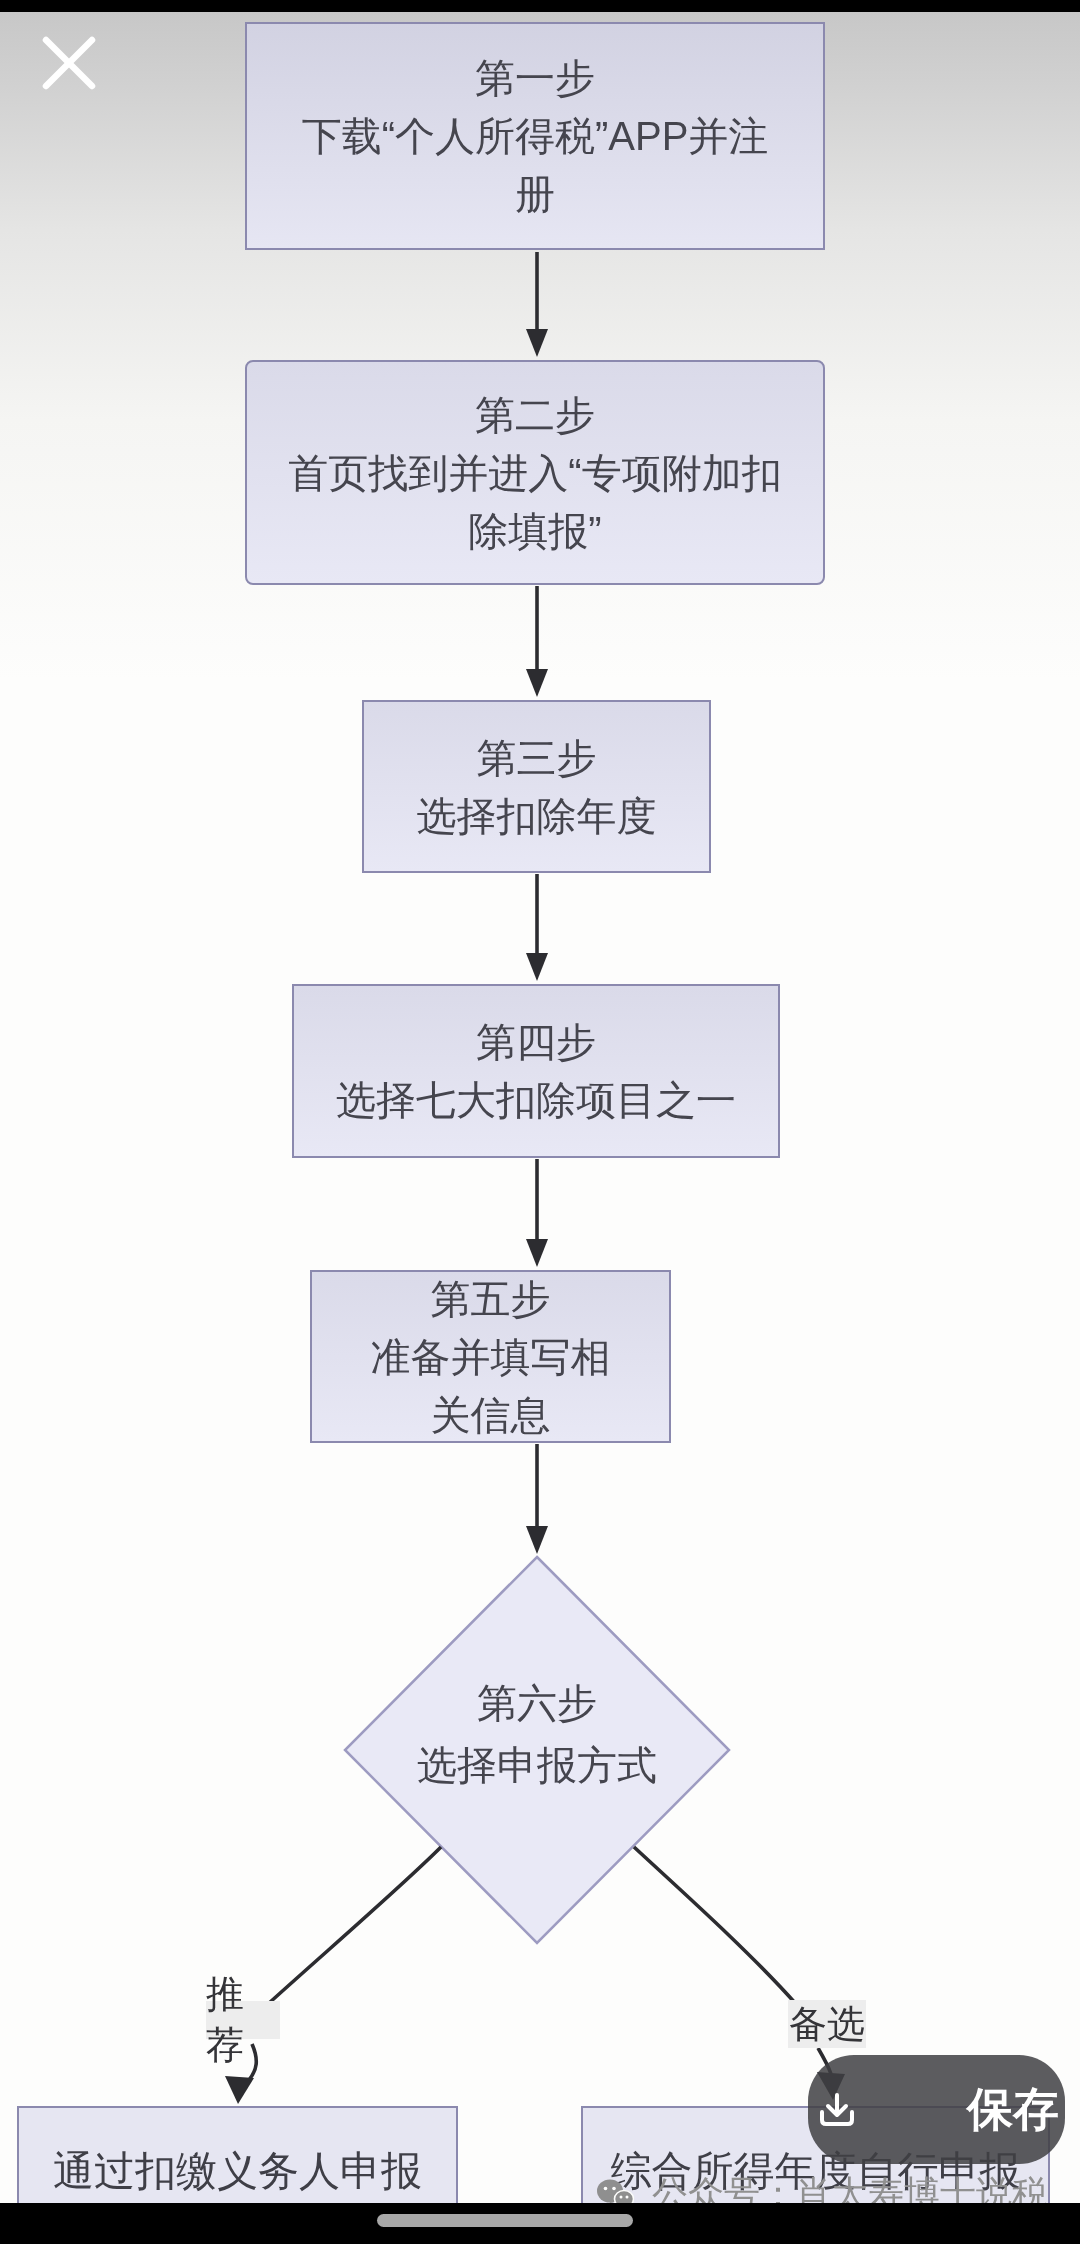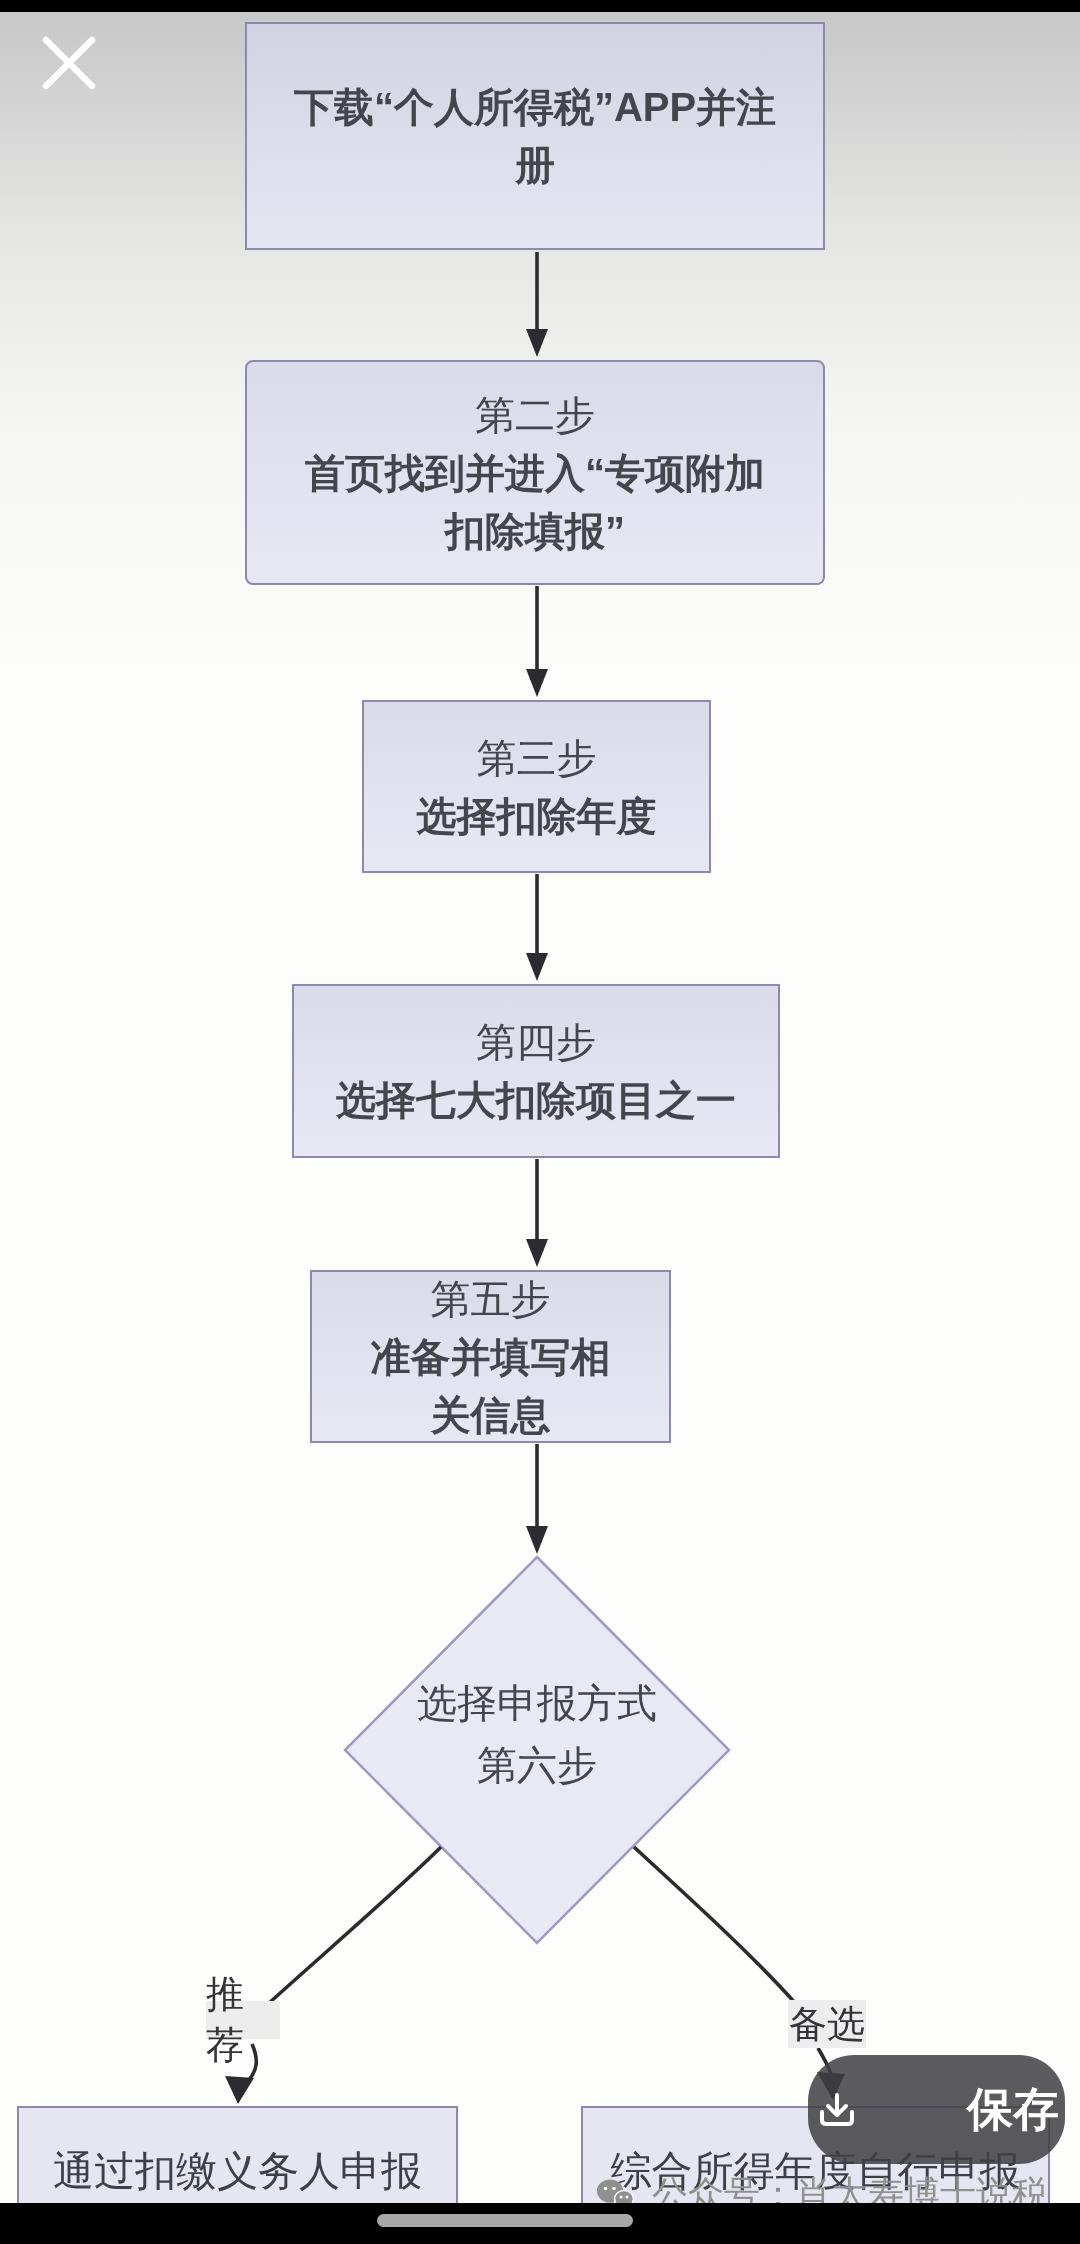--- a/index.html
+++ b/index.html
@@ -10,21 +10,21 @@
   }
   .abs{position:absolute;}
   
   .node{
     position:absolute;box-sizing:border-box;border:2px solid #8b89ae;
     background:linear-gradient(180deg,#dadae9 0%,#e8e8f5 100%);
     display:flex;flex-direction:column;align-items:center;justify-content:center;
     text-align:center;color:#45454e;font-size:40px;line-height:58px;
   }
   .node .nt,.node .nd{width:100%;}
-  .node .nd{padding:0 40px;box-sizing:border-box;font-weight:bold;}
+  .node .nd{padding:0 40px;box-sizing:border-box;}
   .outcome{
     position:absolute;box-sizing:border-box;border:2px solid #8b89ae;background:#e6e6f2;
     display:flex;align-items:center;justify-content:center;text-align:center;
     color:#3f3f47;font-size:41px;
   }
   .diamond-text{
     position:absolute;left:357px;top:1672px;width:360px;text-align:center;
     color:#45454e;font-size:40px;line-height:62px;
   }
   .branch-label{
@@ -64,20 +64,21 @@
 
     <path d="M441 1847 C 402 1886 330 1948 268 2004"></path>
     <path d="M252 2044 C 259 2060 257 2070 249 2080"></path>
     <polygon points="225,2076 254,2078 238,2104" fill="#2c2c30" stroke="none"></polygon>
     <path d="M634 1847 C 676 1886 748 1950 796 2004"></path>
     <path d="M818 2048 C 825 2060 829 2068 831 2074"></path>
     <polygon points="817,2072 845,2074 833,2100" fill="#2c2c30" stroke="none"></polygon>
   </svg>
 
   <div class="node" style="left:245px;top:22px;width:580px;height:228px;background:linear-gradient(180deg,#d2d2e2,#e6e6f3);">
+    <div class="nt">第一步</div>
     <div class="nd">下载“个人所得税”APP并注册</div>
   </div>
 
   <div class="node" style="left:245px;top:360px;width:580px;height:225px;border-radius:8px;">
     <div class="nt">第二步</div>
     <div class="nd">首页找到并进入“专项附加扣除填报”</div>
   </div>
 
   <div class="node" style="left:362px;top:700px;width:349px;height:173px;">
     <div class="nt">第三步</div>
@@ -88,22 +89,22 @@
     <div class="nt">第四步</div>
     <div class="nd">选择七大扣除项目之一</div>
   </div>
 
   <div class="node" style="left:310px;top:1270px;width:361px;height:173px;">
     <div class="nt">第五步</div>
     <div class="nd">准备并填写相关信息</div>
   </div>
 
   <div class="diamond-text">
+    <div>第六步</div>
     <div>选择申报方式</div>
-    <div>第六步</div>
   </div>
 
   <div class="branch-label" style="left:206px;top:2001px;width:74px;height:38px;">推荐</div>
   <div class="branch-label" style="left:788px;top:2000px;width:78px;height:48px;">备选</div>
 
   <div class="outcome" style="left:17px;top:2106px;width:441px;height:130px;">通过扣缴义务人申报</div>
   <div class="outcome" style="left:581px;top:2106px;width:469px;height:130px;">综合所得年度自行申报</div>
 
   <div id="watermark">
     <svg width="38" height="34" viewBox="0 0 38 34">

